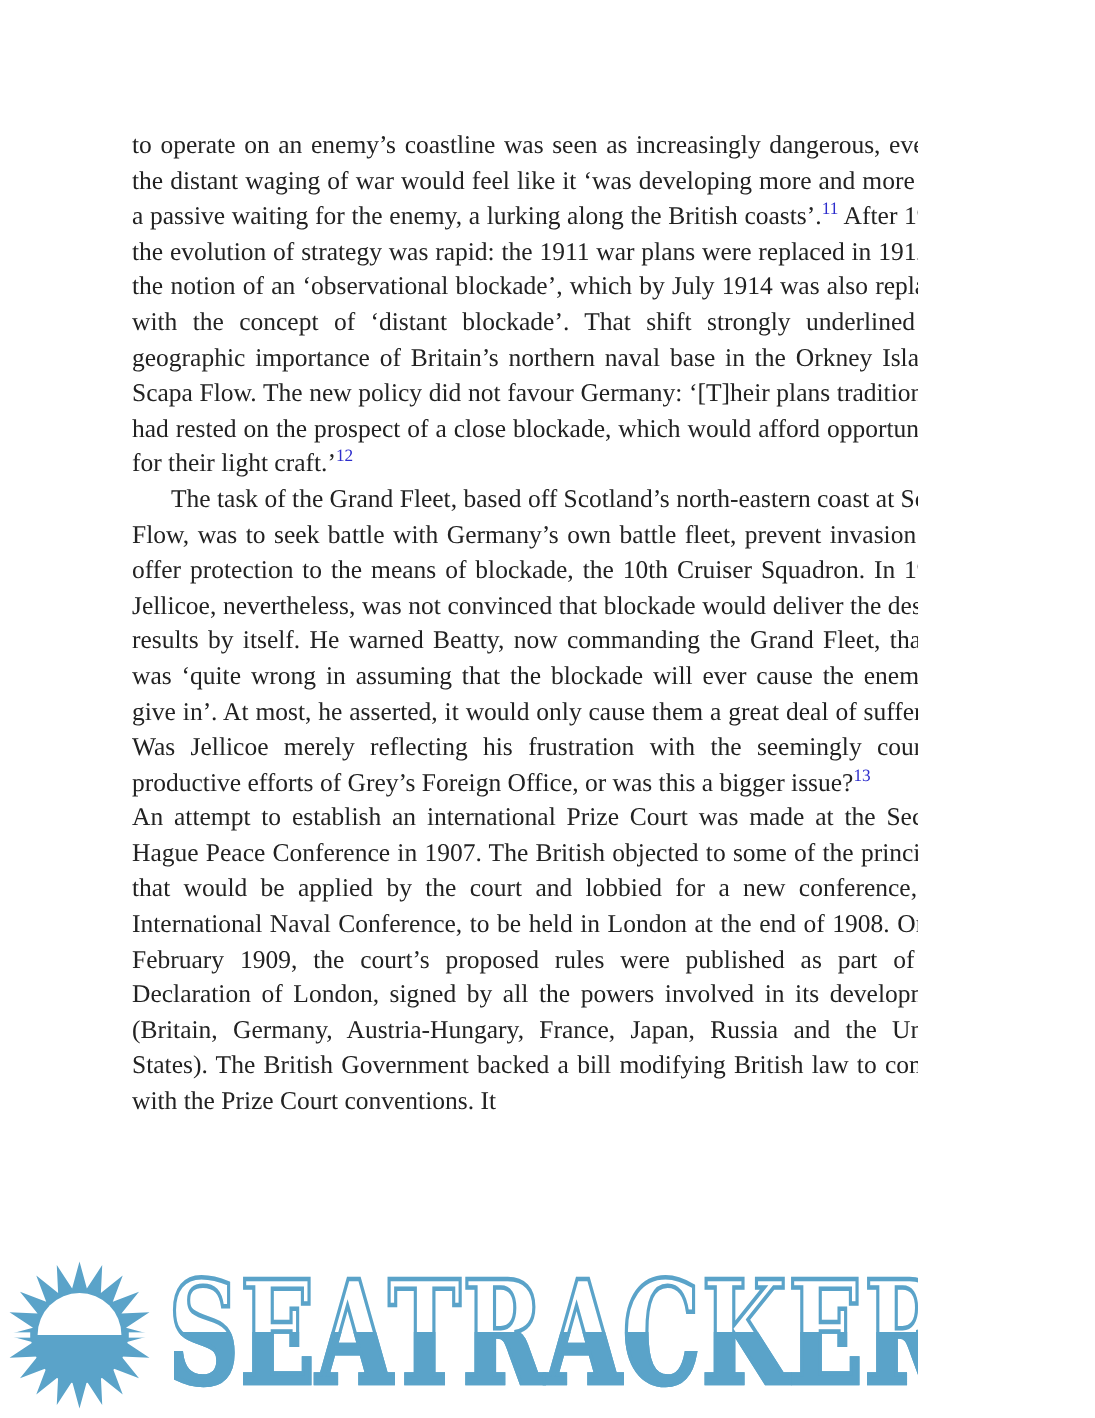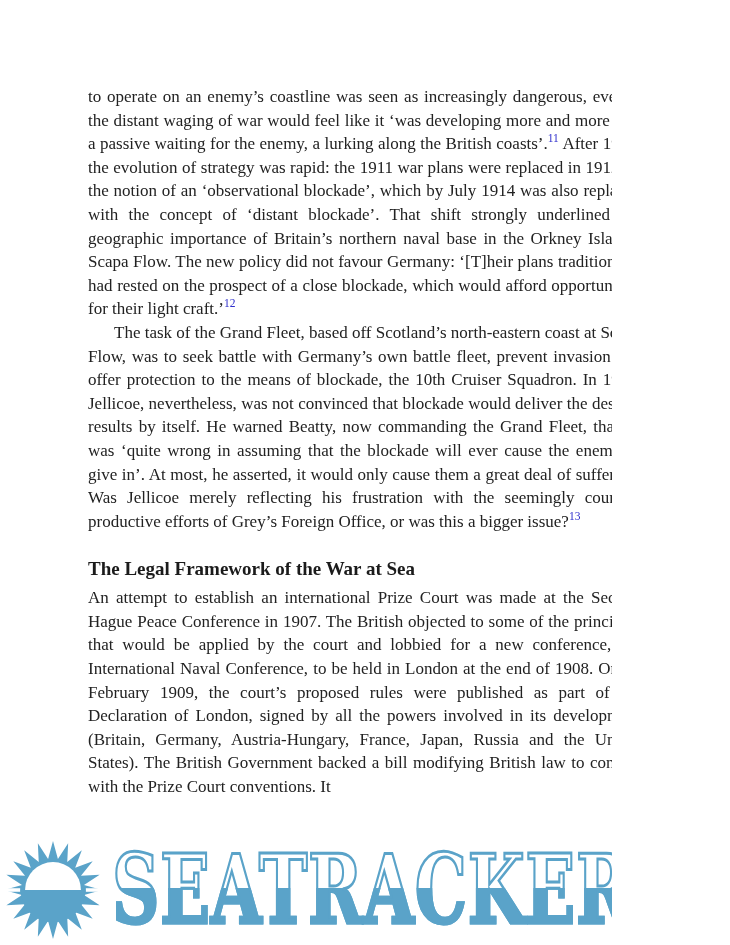--- a/index.html
+++ b/index.html
@@ -81,21 +81,20 @@
   }
 </style>
 </head>
 <body>
 
 <div class="page">
 
   <div class="text-block" id="text-block">
       <p class="para">to operate on an enemy’s coastline was seen as increasingly dangerous, even if the distant waging of war would feel like it ‘was developing more and more into a passive waiting for the enemy, a lurking along the British coasts’.<sup class="footnote-ref">11</sup> After 1910, the evolution of strategy was rapid: the 1911 war plans were replaced in 1912 by the notion of an ‘observational blockade’, which by July 1914 was also replaced with the concept of ‘distant blockade’. That shift strongly underlined the geographic importance of Britain’s northern naval base in the Orkney Islands: Scapa Flow. The new policy did not favour Germany: ‘[T]heir plans traditionally had rested on the prospect of a close blockade, which would afford opportunities for their light craft.’<sup class="footnote-ref">12</sup></p>
       <p class="para indent">The task of the Grand Fleet, based off Scotland’s north-eastern coast at Scapa Flow, was to seek battle with Germany’s own battle fleet, prevent invasion and offer protection to the means of blockade, the 10th Cruiser Squadron. In 1917, Jellicoe, nevertheless, was not convinced that blockade would deliver the desired results by itself. He warned Beatty, now commanding the Grand Fleet, that he was ‘quite wrong in assuming that the blockade will ever cause the enemy to give in’. At most, he asserted, it would only cause them a great deal of suffering. Was Jellicoe merely reflecting his frustration with the seemingly counter-productive efforts of Grey’s Foreign Office, or was this a bigger issue?<sup class="footnote-ref">13</sup></p>
-      <h2 class="section-heading">The Legal Framework of the War at Sea</h2>
       <p class="para">An attempt to establish an international Prize Court was made at the Second Hague Peace Conference in 1907. The British objected to some of the principles that would be applied by the court and lobbied for a new conference, the International Naval Conference, to be held in London at the end of 1908. On 26 February 1909, the court’s proposed rules were published as part of the Declaration of London, signed by all the powers involved in its development (Britain, Germany, Austria-Hungary, France, Japan, Russia and the United States). The British Government backed a bill modifying British law to comply with the Prize Court conventions. It</p>
     </div>
 
   <div class="watermark">
     <svg class="wm-sun" viewBox="-52 -52 104 104" aria-hidden="true">
       <polygon id="sun-rays" class="sun-blue" points="0.00,-50.00 5.01,-31.61 15.45,-47.55 14.53,-28.51 29.39,-40.45 22.63,-22.63 40.45,-29.39 28.51,-14.53 47.55,-15.45 31.61,-5.01 50.00,0.00 31.61,5.01 47.55,15.45 28.51,14.53 40.45,29.39 22.63,22.63 29.39,40.45 14.53,28.51 15.45,47.55 5.01,31.61 0.00,50.00 -5.01,31.61 -15.45,47.55 -14.53,28.51 -29.39,40.45 -22.63,22.63 -40.45,29.39 -28.51,14.53 -47.55,15.45 -31.61,5.01 -50.00,0.00 -31.61,-5.01 -47.55,-15.45 -28.51,-14.53 -40.45,-29.39 -22.63,-22.63 -29.39,-40.45 -14.53,-28.51 -15.45,-47.55 -5.01,-31.61"></polygon>
       <rect x="-52" y="-1.8" width="18.5" height="3.6" fill="#ffffff"></rect>
       <rect x="33.5" y="-1.8" width="18.5" height="3.6" fill="#ffffff"></rect>
       <path class="sun-blue" d="M -33 0 A 33 33 0 0 0 33 0 Z"></path>
       <path d="M -28.5 0 A 28.5 28.5 0 0 1 28.5 0 Z" fill="#ffffff"></path>

